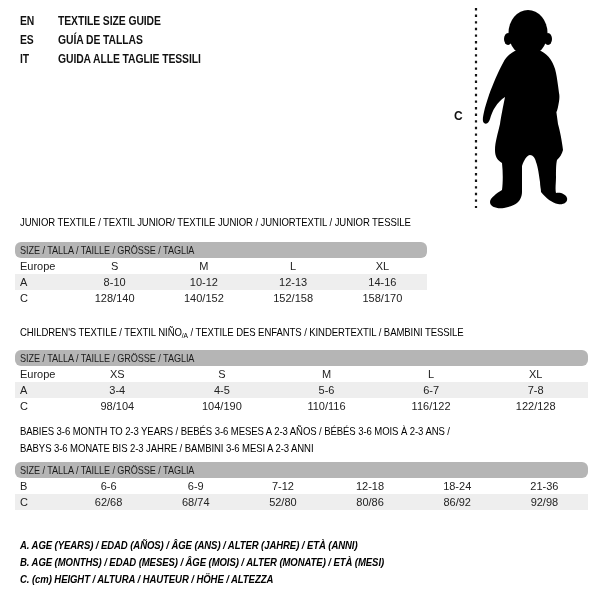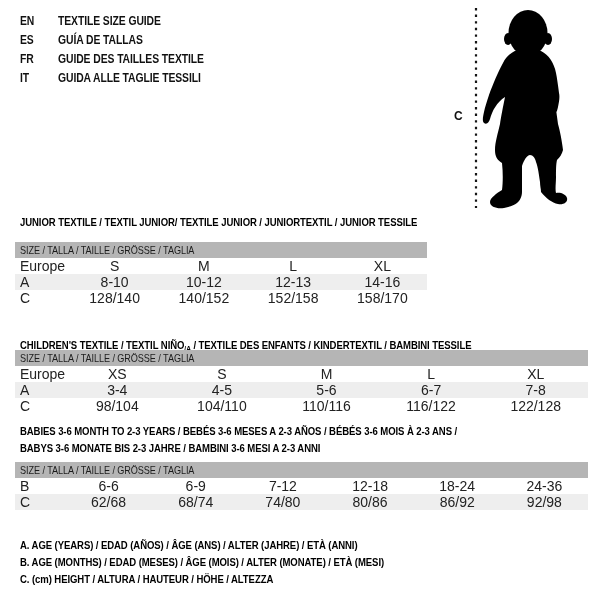--- a/index.html
+++ b/index.html
@@ -25,73 +25,70 @@
   .lang-list { position:absolute; left:20px; top:12px; }
   .lang-row { display:flex; height:19px; line-height:19px; font-weight:bold; font-size:12.5px; color:#111; }
   .lang-code { width:38px; flex:0 0 38px; }
 
   
   .figure-svg { position:absolute; left:450px; top:0; width:150px; height:215px; }
 
   
   .tbl-title {
     position:absolute; left:20px;
-    font-weight:bold; font-size:11.5px; line-height:17px; color:#000;
+    font-weight:normal; font-size:11.5px; line-height:17px; color:#000;
   }
   .tbl-title sub { font-size:8px; vertical-align:-2px; }
 
   
   .size-table { position:absolute; left:15px; }
   .size-head {
     height:16px; line-height:16px;
     background:#b5b5b5;
     font-size:11px; color:#1c1c1c;
     padding-left:5px;
+    border-radius:6px;
   }
   .size-table table {
     width:100%; border-collapse:collapse; table-layout:fixed;
   }
   .size-table td {
-    height:16px; font-size:14px; color:#222;
+    height:16px; font-size:11px; color:#222;
     text-align:center; padding:0; vertical-align:middle;
   }
   .size-table td:first-child { text-align:left; padding-left:5px; }
   .t1 td:first-child { width:55px; }
   .t2 td:first-child, .t3 td:first-child { width:50px; }
   .size-table tr:nth-child(2) { background:#eeeeee; }
 
   .t1 { top:242px; width:412px; }
   .t2 { top:350px; width:573px; }
   .t3 { top:462px; width:573px; }
 
   #title-junior   { top:214px; }
-  #title-children { top:337px;text-align:right; }
+  #title-children { top:324px;text-align:right; }
   #title-babies   { top:423px; }
 
   
-  .notes { position:absolute; left:20px; top:537px; }
+  .notes { position:absolute; left:20px; top:537px;font-style:italic; }
   .note-line { height:17px; line-height:17px; font-weight:bold; font-size:11.5px; color:#000; }
 </style>
 </head>
 <body>
 
 <div class="canvas">
 
   <div class="lang-list">
     <div class="lang-row">
       <span class="lang-code"><span class="cond">EN</span></span>
       <span class="lang-name"><span class="cond">TEXTILE SIZE GUIDE</span></span>
     </div>
     <div class="lang-row">
       <span class="lang-code"><span class="cond">ES</span></span>
       <span class="lang-name"><span class="cond">GUÍA DE TALLAS</span></span>
-    </div>
-    <div class="lang-row">
-      <span class="lang-code"><span class="cond">FR</span></span>
-      <span class="lang-name"><span class="cond">GUIDE DES TAILLES TEXTILE</span></span>
     </div>
     <div class="lang-row">
       <span class="lang-code"><span class="cond">IT</span></span>
       <span class="lang-name"><span class="cond">GUIDA ALLE TAGLIE TESSILI</span></span>
     </div>
   </div>
 
   <svg class="figure-svg" viewBox="450 0 150 215" aria-hidden="true">
     <line x1="476" y1="8" x2="476" y2="208" stroke="#151515" stroke-width="2.2" stroke-dasharray="2.4 4.2"></line>
     <text x="454" y="120" font-size="12" font-weight="bold" fill="#111">C</text>
@@ -189,21 +186,21 @@
         <td>A</td>
         <td>3-4</td>
         <td>4-5</td>
         <td>5-6</td>
         <td>6-7</td>
         <td>7-8</td>
       </tr>
       <tr>
         <td>C</td>
         <td>98/104</td>
-        <td>104/110</td>
+        <td>104/190</td>
         <td>110/116</td>
         <td>116/122</td>
         <td>122/128</td>
       </tr>
     </tbody>
       </table>
   </div>
 
   <div class="tbl-title" id="title-babies">
     <span class="cond">BABIES 3-6 MONTH TO 2-3 YEARS / BEBÉS 3-6 MESES A 2-3 AÑOS / BÉBÉS 3-6 MOIS À 2-3 ANS /</span><br>
@@ -213,27 +210,27 @@
     <div class="size-head"><span class="cond">SIZE / TALLA / TAILLE / GRÖSSE / TAGLIA</span></div>
     <table>
       <tbody>
           <tr>
         <td>B</td>
         <td>6-6</td>
         <td>6-9</td>
         <td>7-12</td>
         <td>12-18</td>
         <td>18-24</td>
-        <td>24-36</td>
+        <td>21-36</td>
       </tr>
       <tr>
         <td>C</td>
         <td>62/68</td>
         <td>68/74</td>
-        <td>74/80</td>
+        <td>52/80</td>
         <td>80/86</td>
         <td>86/92</td>
         <td>92/98</td>
       </tr>
     </tbody>
       </table>
   </div>
 
   <div class="notes">
     <div class="note-line"><span class="cond">A. AGE (YEARS) / EDAD (AÑOS) / ÂGE (ANS) / ALTER (JAHRE) / ETÀ (ANNI)</span></div>

